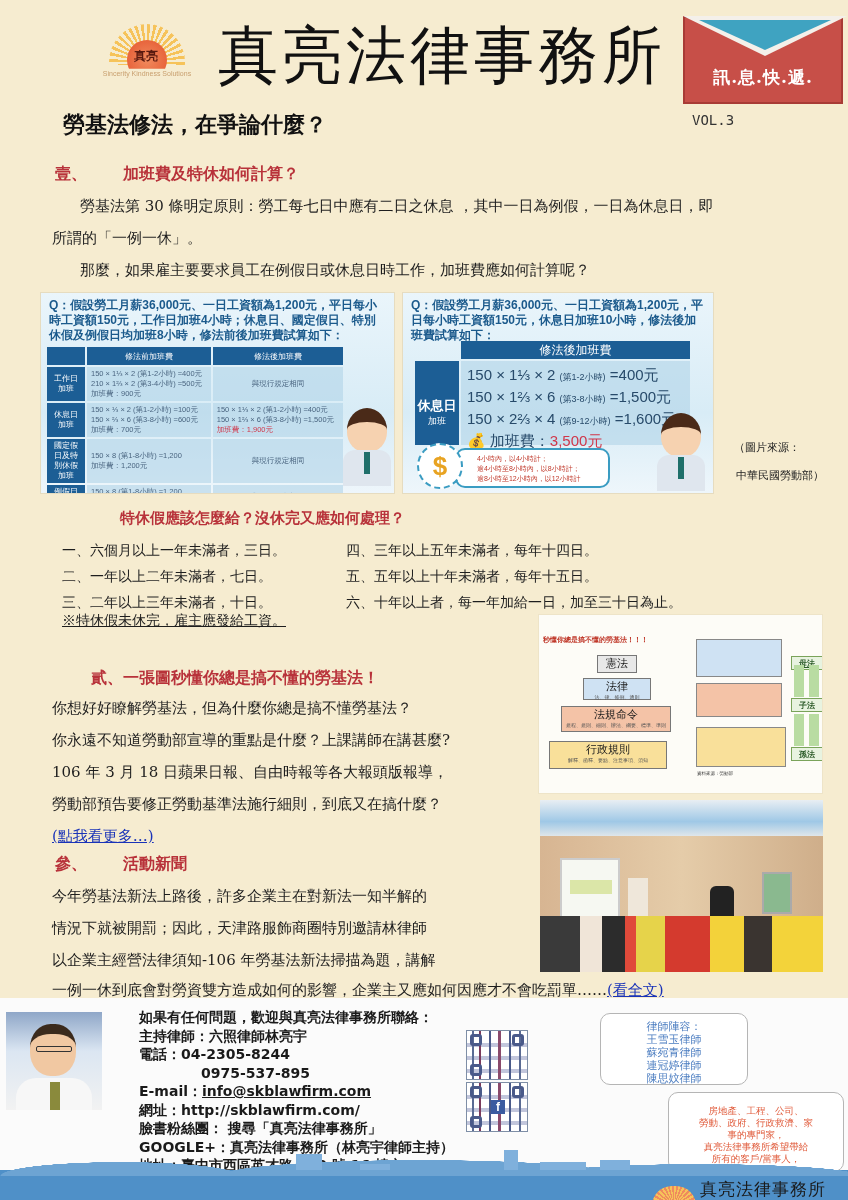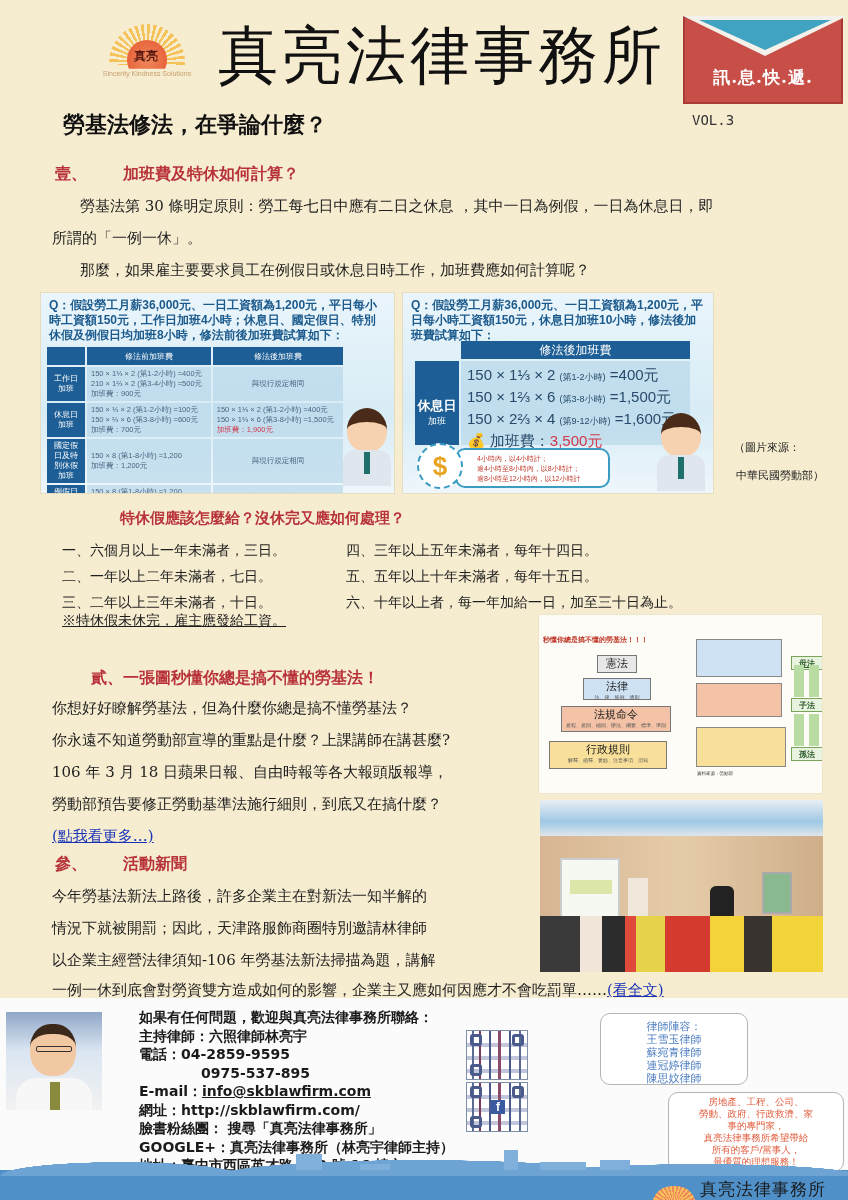--- a/index.html
+++ b/index.html
@@ -128,21 +128,21 @@
   .qr { width: 62px; height: 50px; background: #fff; border: 1px solid #7e8ea6; overflow: hidden; }
   .qr-grid { width: 100%; height: 100%;
     background:
       linear-gradient(90deg, transparent 0 8%, #5a6b94 8% 12%, transparent 12% 20%, #7a3a5c 20% 24%, transparent 24% 36%, #4a5a8a 36% 40%, transparent 40% 52%, #8a4a6c 52% 56%, transparent 56% 70%, #4a5a8a 70% 74%, transparent 74% 86%, #5a6b94 86% 90%, transparent 90%),
       linear-gradient(0deg, transparent 0 12%, #c2c6dc 12% 20%, transparent 20% 40%, #c2c6dc 40% 48%, transparent 48% 66%, #c2c6dc 66% 74%, transparent 74%);
   }
   .qr-corner { position: absolute; width: 12px; height: 12px; border: 3px solid #4a5a8a; border-radius: 3px; }
   .fb-mark { position: absolute; left: 24px; top: 17px; width: 14px; height: 14px; background: #3b5ba0; color: #fff; font-family: "Liberation Sans", sans-serif; font-weight: bold; font-size: 12px; line-height: 14px; text-align: center; }
   .scroll { border: 1px solid #b5b5b5; border-radius: 10px; background: #fff; text-align: center; font-family: "DejaVu Sans", sans-serif; }
   .scroll-team { left: 600px; top: 1013px; width: 148px; height: 72px; color: #4a7cc0; font-size: 11px; line-height: 13px; padding-top: 6px; }
-  .scroll-svc { left: 668px; top: 1092px; width: 176px; height: 80px; color: #e05a3a; font-size: 9.5px; line-height: 12px; padding-top: 3px; }
+  .scroll-svc { left: 668px; top: 1092px; width: 176px; height: 80px; color: #e05a3a; font-size: 9.5px; line-height: 12px; padding-top: 12px; }
   .skyline { left: 0; top: 1170px; width: 848px; height: 30px; background: #4f90c8; }
   .skyline-hills { position: absolute; left: 0; top: -14px; width: 100%; height: 20px;
     background: radial-gradient(ellipse 120px 14px at 120px 20px, #6da4d3 99%, transparent 100%),
                 radial-gradient(ellipse 200px 16px at 420px 20px, #6da4d3 99%, transparent 100%),
                 radial-gradient(ellipse 160px 12px at 700px 20px, #6da4d3 99%, transparent 100%); }
   .bldg { position: absolute; background: #7fb0dc; }
   .footer-logo { position: absolute; left: 652px; top: 1186px; width: 44px; height: 20px; border-radius: 22px 22px 0 0; background: repeating-conic-gradient(from 0deg at 50% 100%, #f6c35a 0 6deg, #f08a5d 6deg 12deg); }
   .footer-name { position: absolute; left: 700px; top: 1178px; font-size: 17px; color: #1a1a1a; letter-spacing: 1px; }
 
   .link { color: #1a33b8; text-decoration: underline; }
@@ -343,21 +343,21 @@
 <div class="abs footer-band"></div>
 <div class="abs person">
   <div class="face"></div>
     <div class="glasses"></div>
     <div class="shirt"></div>
     <div class="tie2"></div>
 </div>
 <div class="abs contact">
   <div>如果有任何問題，歡迎與真亮法律事務所聯絡：</div>
   <div>主持律師：六照律師林亮宇</div>
-  <div><span>電話：</span><span>04-2859-9595</span></div>
+  <div><span>電話：</span><span>04-2305-8244</span></div>
   <div class="indent">0975-537-895</div>
   <div><span>E-mail：</span><a href="#" style="text-decoration:underline;">info@skblawfirm.com</a></div>
   <div><span>網址：</span><a href="#" style="text-decoration:none;">http://skblawfirm.com/</a></div>
   <div>臉書粉絲團：  搜尋「真亮法律事務所」</div>
   <div>GOOGLE+：真亮法律事務所（林亮宇律師主持）</div>
   <div>地址：臺中市西區英才路 530 號 16 樓之 3</div>
 </div>
 
 <div class="abs qr" style="left:466px; top:1030px;">
   <div class="qr-grid"></div>

